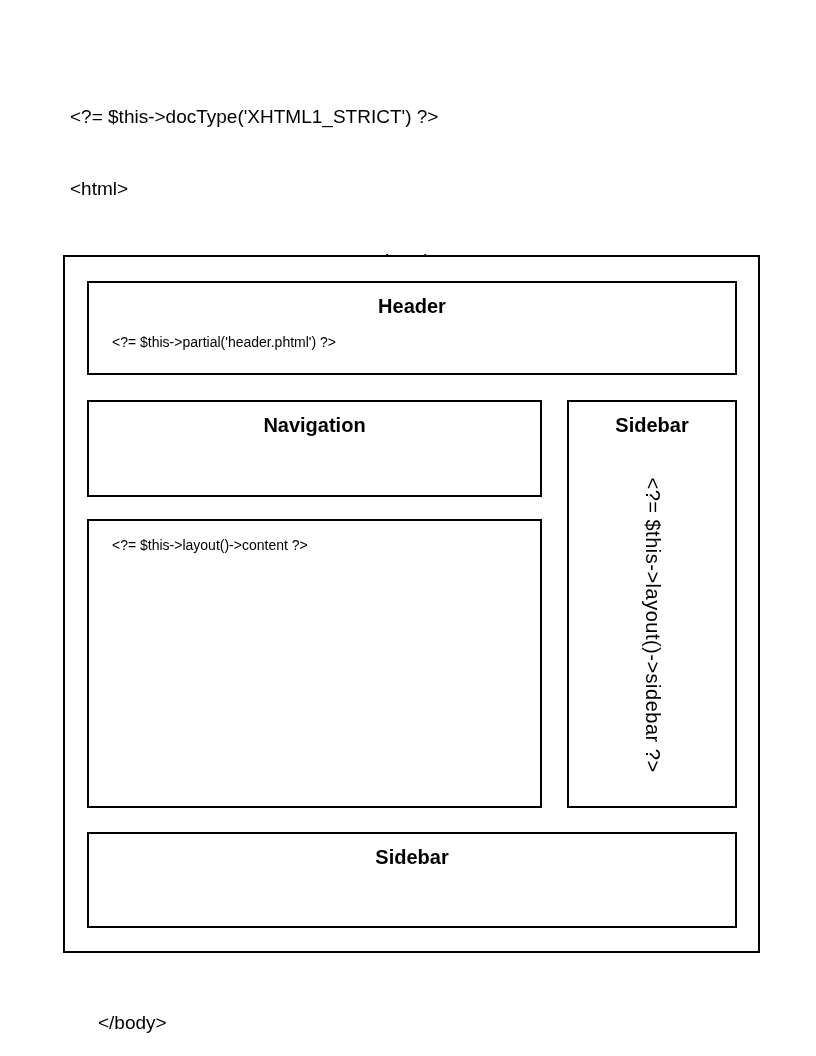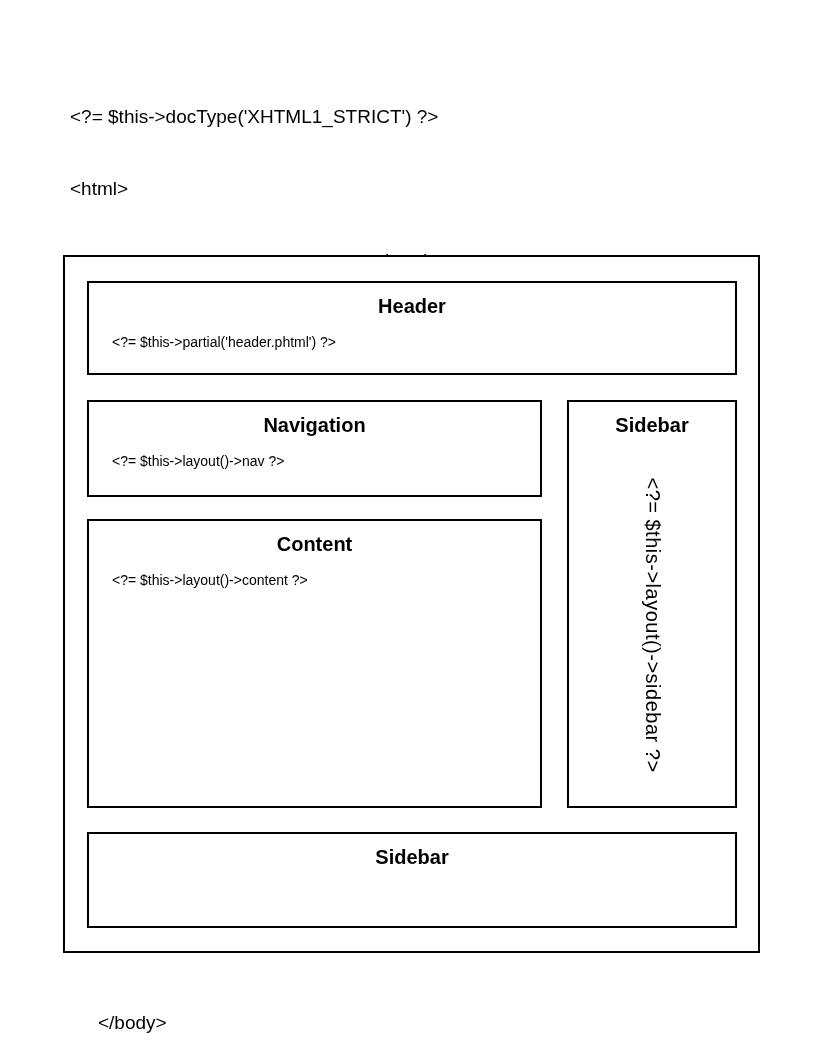--- a/index.html
+++ b/index.html
@@ -88,25 +88,23 @@
 
 <div class="outer-box">
 
   <div class="inner-box" id="box-header">
     <div class="box-title">Header</div>
     <div class="box-code">&lt;?= $this-&gt;partial('header.phtml') ?&gt;</div>
   </div>
 
   <div class="inner-box" id="box-navigation">
     <div class="box-title">Navigation</div>
-    <div class="box-code">&lt;?= $this-&gt;layout()-&gt;nav ?&gt;</div>
   </div>
 
   <div class="inner-box" id="box-content">
-    <div class="box-title">Content</div>
     <div class="box-code">&lt;?= $this-&gt;layout()-&gt;content ?&gt;</div>
   </div>
 
   <div class="inner-box" id="box-sidebar">
     <div class="box-title">Sidebar</div>
     <div class="sidebar-vertical">&lt;?= $this-&gt;layout()-&gt;sidebar ?&gt;</div>
   </div>
 
   <div class="inner-box" id="box-footer">
     <div class="box-title">Sidebar</div>

